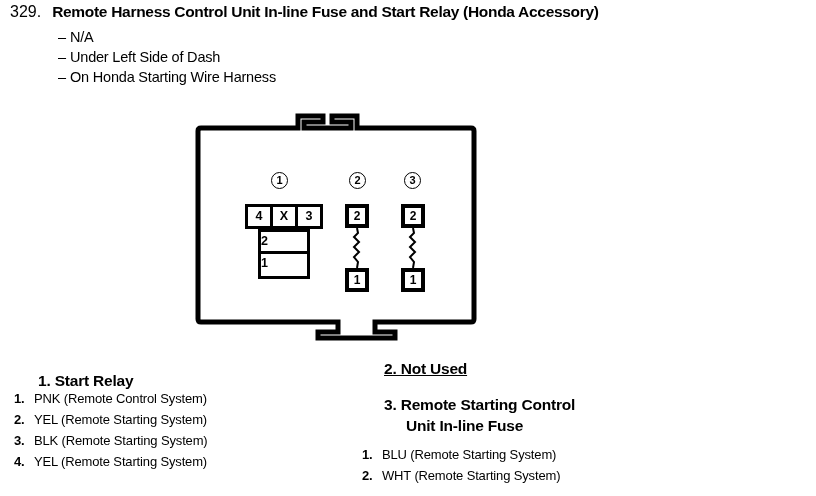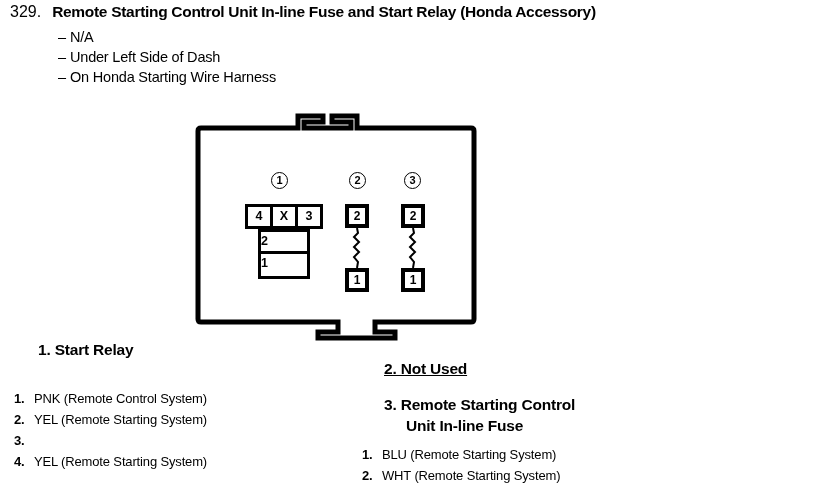--- a/index.html
+++ b/index.html
@@ -165,34 +165,34 @@
     align-items: baseline;
     font-size: 13px;
     line-height: 21px;
     white-space: nowrap;
     letter-spacing: -0.15px;
   }
   .legend-index {
     font-weight: bold;
     flex: 0 0 20px;
   }
-  #heading-start-relay { left: 38px; top: 341px; }
+  #heading-start-relay { left: 38px; top: 372px; }
   #heading-not-used    { left: 384px; top: 360px; text-decoration: underline; }
   #heading-fuse        { left: 384px; top: 394px; line-height: 21px; }
   #heading-fuse .fuse-line-2 { display: block; margin-left: 22px; }
   #legend-list-relay { left: 14px; top: 388px; }
   #legend-list-fuse  { left: 362px; top: 444px; }
 </style>
 </head>
 <body>
 
 <div id="header-block">
   <div id="title-row">
     <span>329.</span>
-    <span id="title-text">Remote Starting Control Unit In-line Fuse and Start Relay (Honda Accessory)</span>
+    <span id="title-text">Remote Harness Control Unit In-line Fuse and Start Relay (Honda Accessory)</span>
   </div>
   <div id="note-list">
     <div class="note-item">
       <span class="note-dash">–</span>
       <span>N/A</span>
     </div>
     <div class="note-item">
       <span class="note-dash">–</span>
       <span>Under Left Side of Dash</span>
     </div>
@@ -249,20 +249,21 @@
   <div class="legend-item">
     <span class="legend-index">1.</span>
     <span>PNK (Remote Control System)</span>
   </div>
   <div class="legend-item">
     <span class="legend-index">2.</span>
     <span>YEL (Remote Starting System)</span>
   </div>
   <div class="legend-item">
     <span class="legend-index">3.</span>
+    <span>BLK (Remote Starting System)</span>
   </div>
   <div class="legend-item">
     <span class="legend-index">4.</span>
     <span>YEL (Remote Starting System)</span>
   </div>
 </div>
 
 <div class="legend-heading" id="heading-not-used">2. Not Used</div>
 
 <div class="legend-heading" id="heading-fuse">

